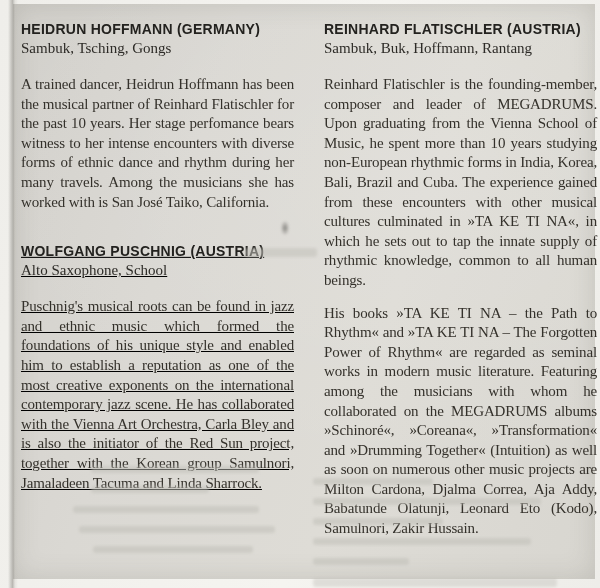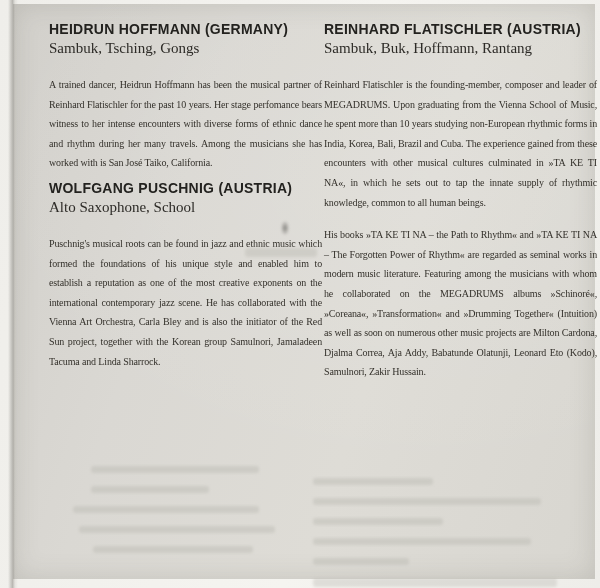--- a/index.html
+++ b/index.html
@@ -21,44 +21,44 @@
     z-index: 3;
   }
   .page {
     position: absolute; left: 13px; top: 4px; right: 5px; bottom: 9px;
     background:
       radial-gradient(130% 90% at 70% 30%, rgba(255,255,255,0.10), rgba(0,0,0,0) 60%),
       linear-gradient(108deg, #d2d0cb 0%, #dad8d3 30%, #dedcd6 62%, #d8d6d0 100%);
     box-shadow: inset 0 0 26px rgba(90,88,80,0.18);
   }
   .col { position: absolute; top: 16px; }
-  .col-left  { left: 36px;  width: 273px; }
+  .col-left  { left: 8px;  width: 273px; }
   .col-right { left: 311px; width: 273px; }
-  .sect + .sect { margin-top: 6px; }
+  .sect + .sect { margin-top: 30px; text-decoration: underline; }
   h2 {
     margin: 0;
     font-family: "Liberation Sans", sans-serif;
     font-weight: 700;
     font-size: 14px;
     line-height: 17px;
     letter-spacing: 0.25px;
     color: #23221f;
     transform: scaleY(1.06);
     transform-origin: left top;
     white-space: nowrap;
   }
   .sub {
     margin: 2px 0 17px 0;
     font-size: 15px;
     line-height: 19px;
     color: #2d2b27;
   }
   p.bio {
     margin: 0;
-    font-size: 10px;
+    font-size: 15px;
     line-height: 19.6px;
     letter-spacing: -0.15px;
     text-align: justify;
     color: #34312b;
   }
   .sect p.bio + p.bio { margin-top: 13px; }
 
   
   .ghost { position: absolute; filter: blur(1.4px); opacity: 0.5; }
   .ghost .gl {

